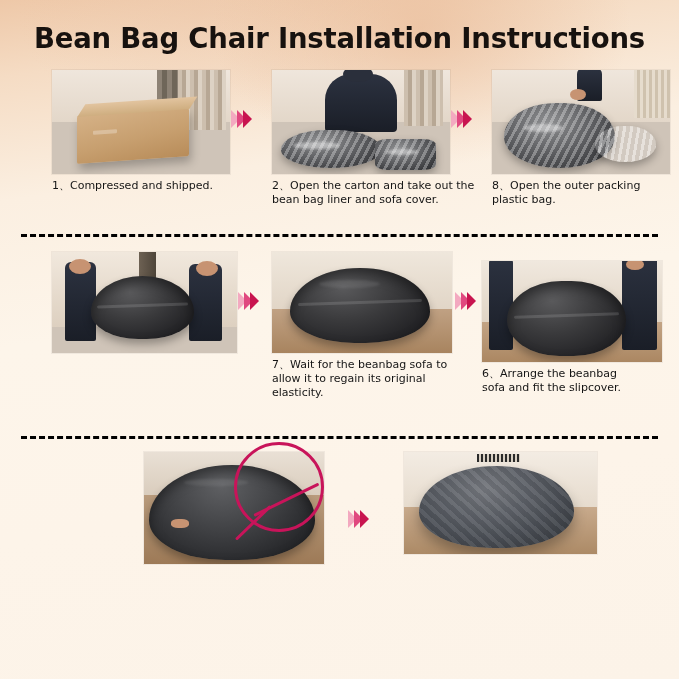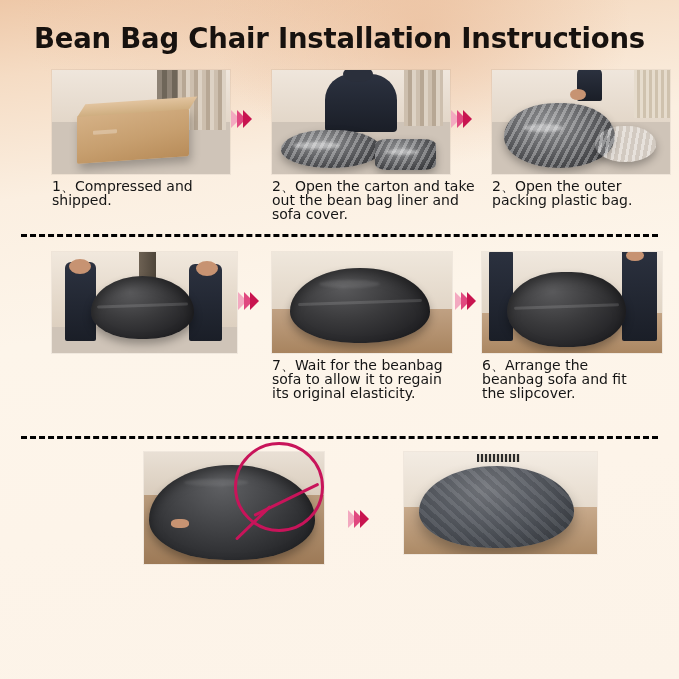--- a/index.html
+++ b/index.html
@@ -34,21 +34,21 @@
   .divider.d2{top:436px;}
 
   
   .row{position:absolute;left:0;width:679px;}
   .cell{position:absolute;}
   .photo{
     position:relative;overflow:hidden;background:#cfc4b8;
     box-shadow:0 0 0 1px rgba(0,0,0,.05);
   }
   .cap{
-    font-size:14px;line-height:14.2px;color:#151515;
+    font-size:11px;line-height:14.2px;color:#151515;
     font-family:"DejaVu Sans","Liberation Sans",sans-serif;
     margin-top:5px;
   }
   .cap.just{text-align:justify;text-align-last:left;}
 
   
   .arrows{position:absolute;display:flex;align-items:center;}
   .chev{
     width:0;height:0;border-top:9px solid transparent;border-bottom:9px solid transparent;
     margin-right:-3px;
@@ -175,21 +175,21 @@
           <div class="floor"></div>
         <div class="curtain" style="right:0;width:20%;height:46%;
              background:repeating-linear-gradient(90deg,#e6dccd 0 3px,#cfc2ae 3px 6px);"></div>
         <div class="person" style="left:48%;top:-2%;width:14%;height:32%;"></div>
         <div class="head" style="left:44%;top:18%;width:9%;height:11%;"></div>
         <div class="plastic" style="left:7%;bottom:6%;width:62%;height:62%;"></div>
         <div class="plastic" style="left:58%;bottom:12%;width:34%;height:34%;
              background:repeating-linear-gradient(100deg,rgba(255,255,255,.5) 0 3px,rgba(220,220,220,.25) 3px 7px);"></div>
         <div class="sheen" style="left:18%;bottom:40%;width:22%;height:8%;"></div>
       </div>
-      <div class="cap">2、Open the outer packing plastic bag.</div>
+      <div class="cap">8、Open the outer packing plastic bag.</div>
     </div>
   </div>
 
   <div class="row" style="top:252px;">
 
     <div class="cell" style="left:52px;top:0;width:185px;">
       <div class="photo" style="width:185px;height:101px;">
         <div class="wall" style="height:74%;background:linear-gradient(180deg,#f1e8dd,#ddd0c0);"></div>
         <div class="floor" style="height:28%;background:linear-gradient(180deg,#b59madc,#a8845f);"></div>
         <div class="curtain2" style="right:44%;top:0;width:9%;height:74%;background:linear-gradient(90deg,#6d6153,#4e453a);"></div>
@@ -216,21 +216,21 @@
       </div>
       <div class="cap">7、Wait for the beanbag sofa to allow it to regain its original elasticity.</div>
     </div>
 
     <div class="arrows" style="left:455px;top:40px;">
       <span class="chev c1"></span>
       <span class="chev c2"></span>
       <span class="chev c3"></span>
     </div>
 
-    <div class="cell" style="left:482px;top:0;width:160px;">
+    <div class="cell" style="left:482px;top:9px;width:160px;">
       <div class="photo" style="width:180px;height:101px;">
         <div class="wall" style="height:62%;background:linear-gradient(180deg,#f0e8de,#e0d4c4);"></div>
         <div class="floor" style="height:40%;background:linear-gradient(180deg,#c3a485,#ab8762);"></div>
         <div class="person" style="left:4%;top:-4%;width:13%;height:92%;"></div>
         <div class="person" style="left:78%;top:-6%;width:19%;height:94%;"></div>
         <div class="head" style="left:80%;top:-2%;width:10%;height:11%;"></div>
         <div class="bag crease" style="left:14%;top:20%;width:66%;height:74%;
              border-radius:46% 46% 44% 44%/52% 52% 48% 48%;"></div>
       </div>
       <div class="cap">6、Arrange the beanbag sofa and fit the slipcover.</div>

